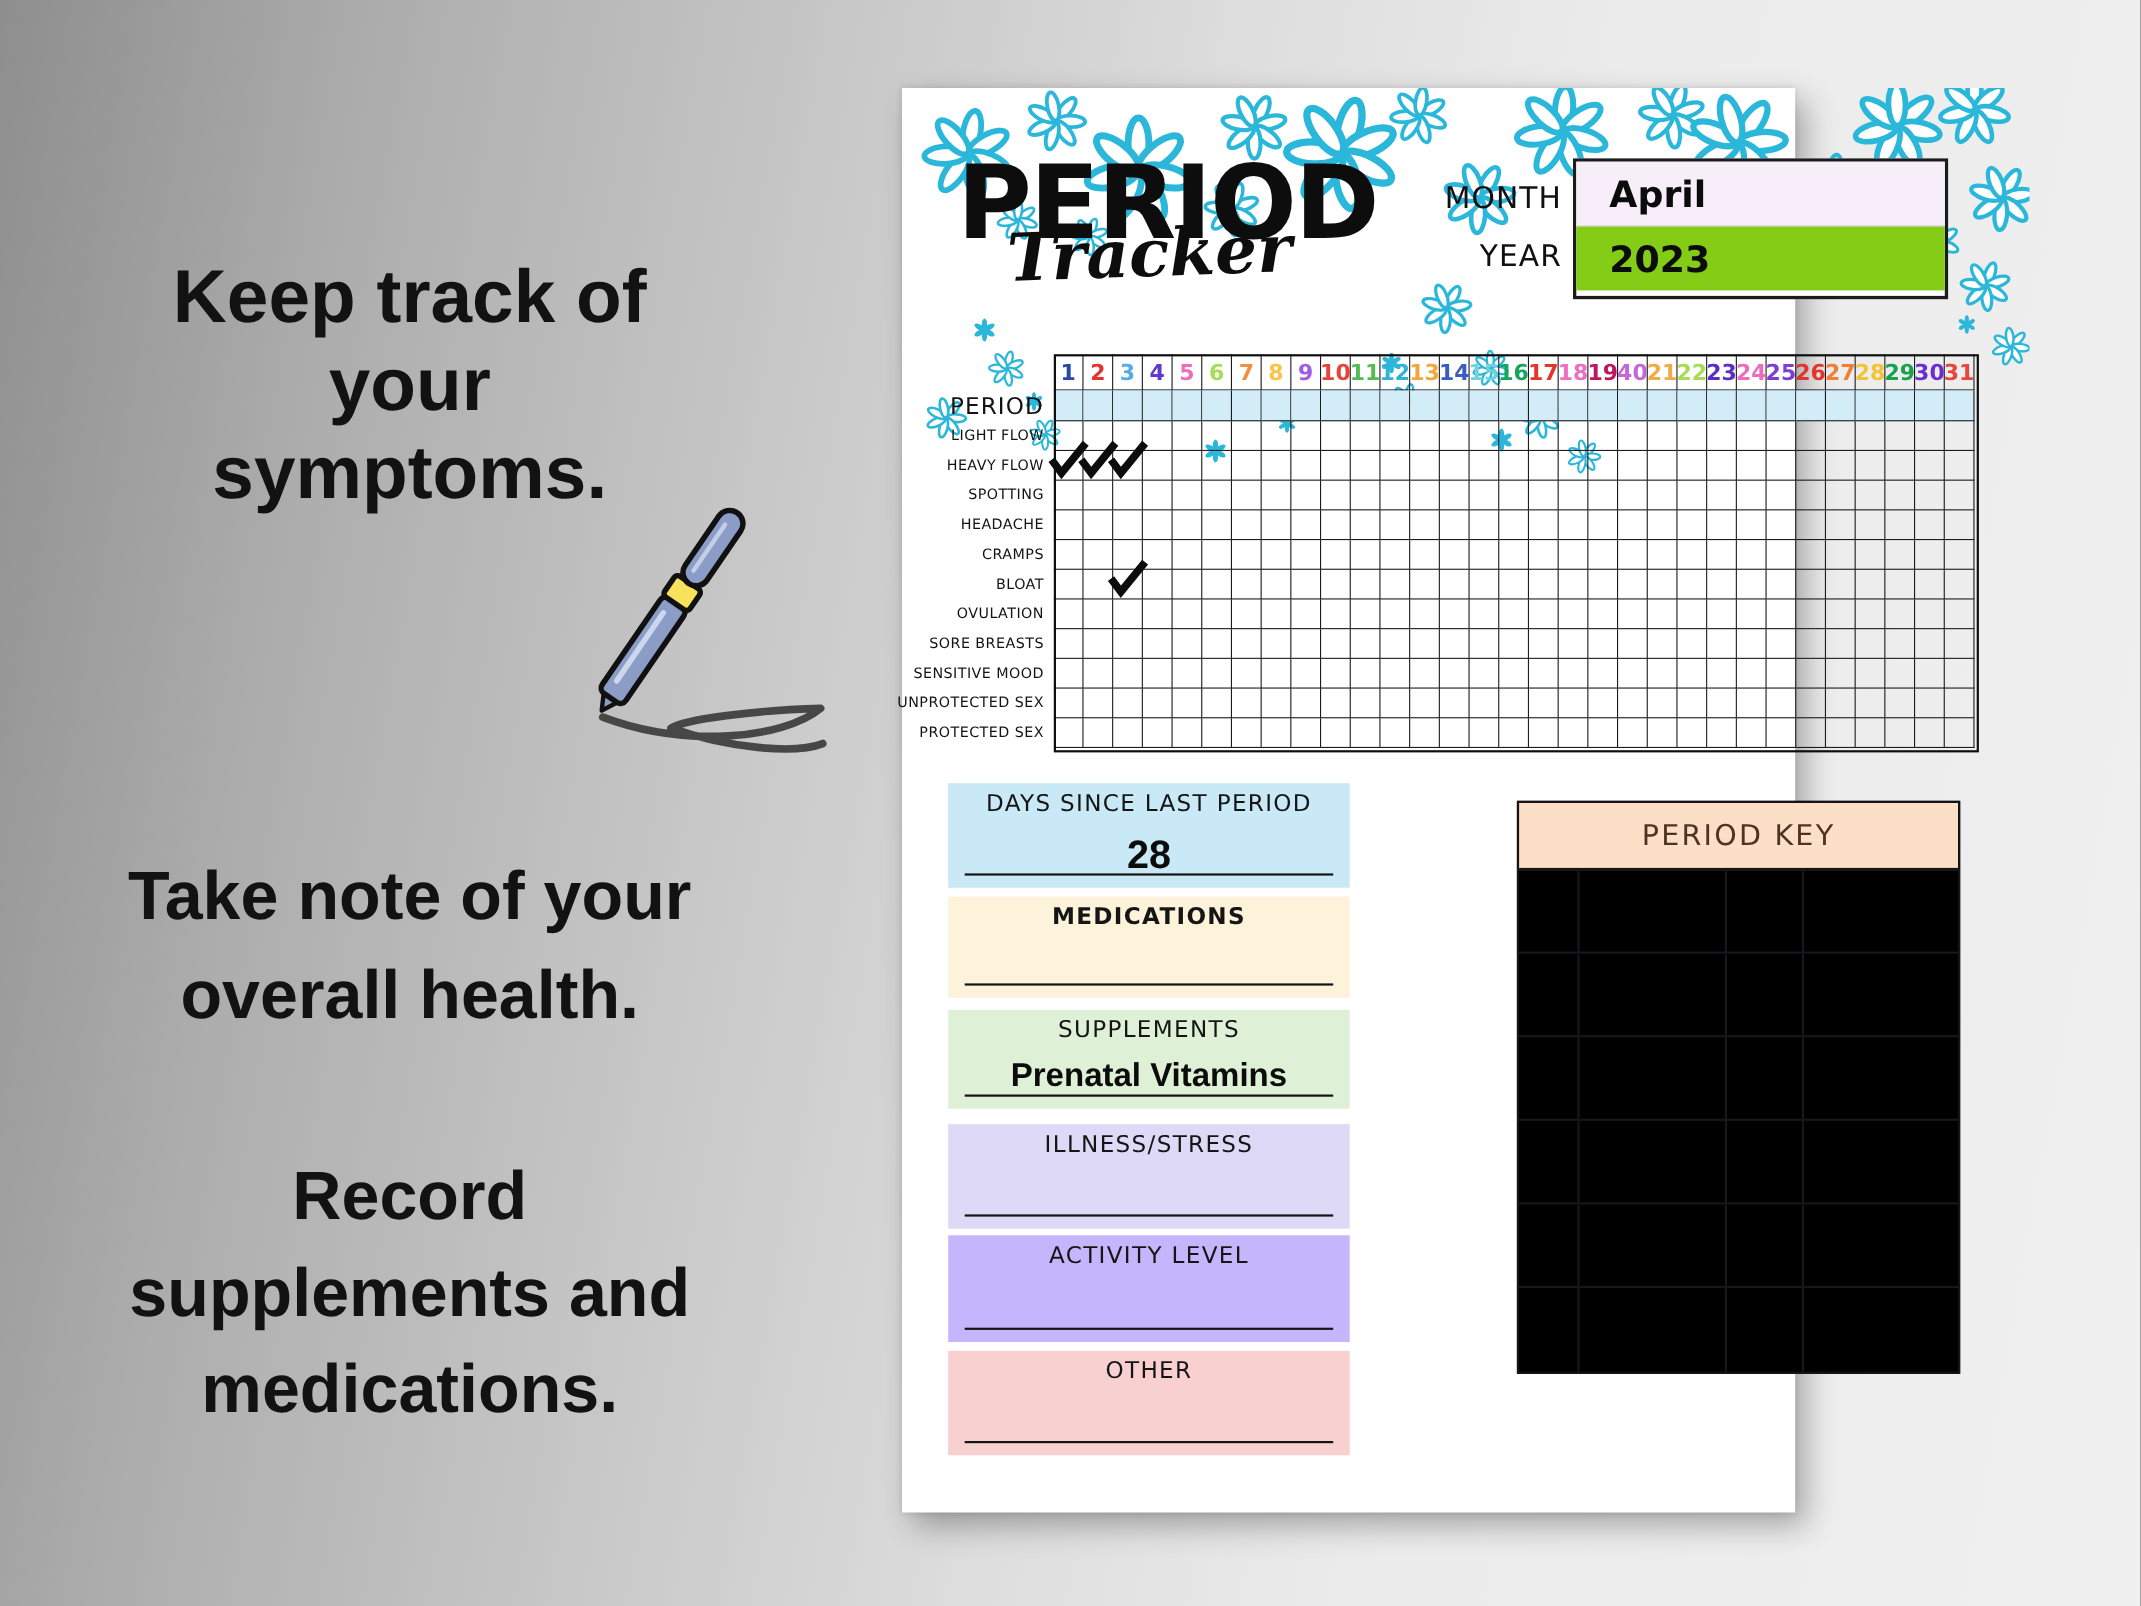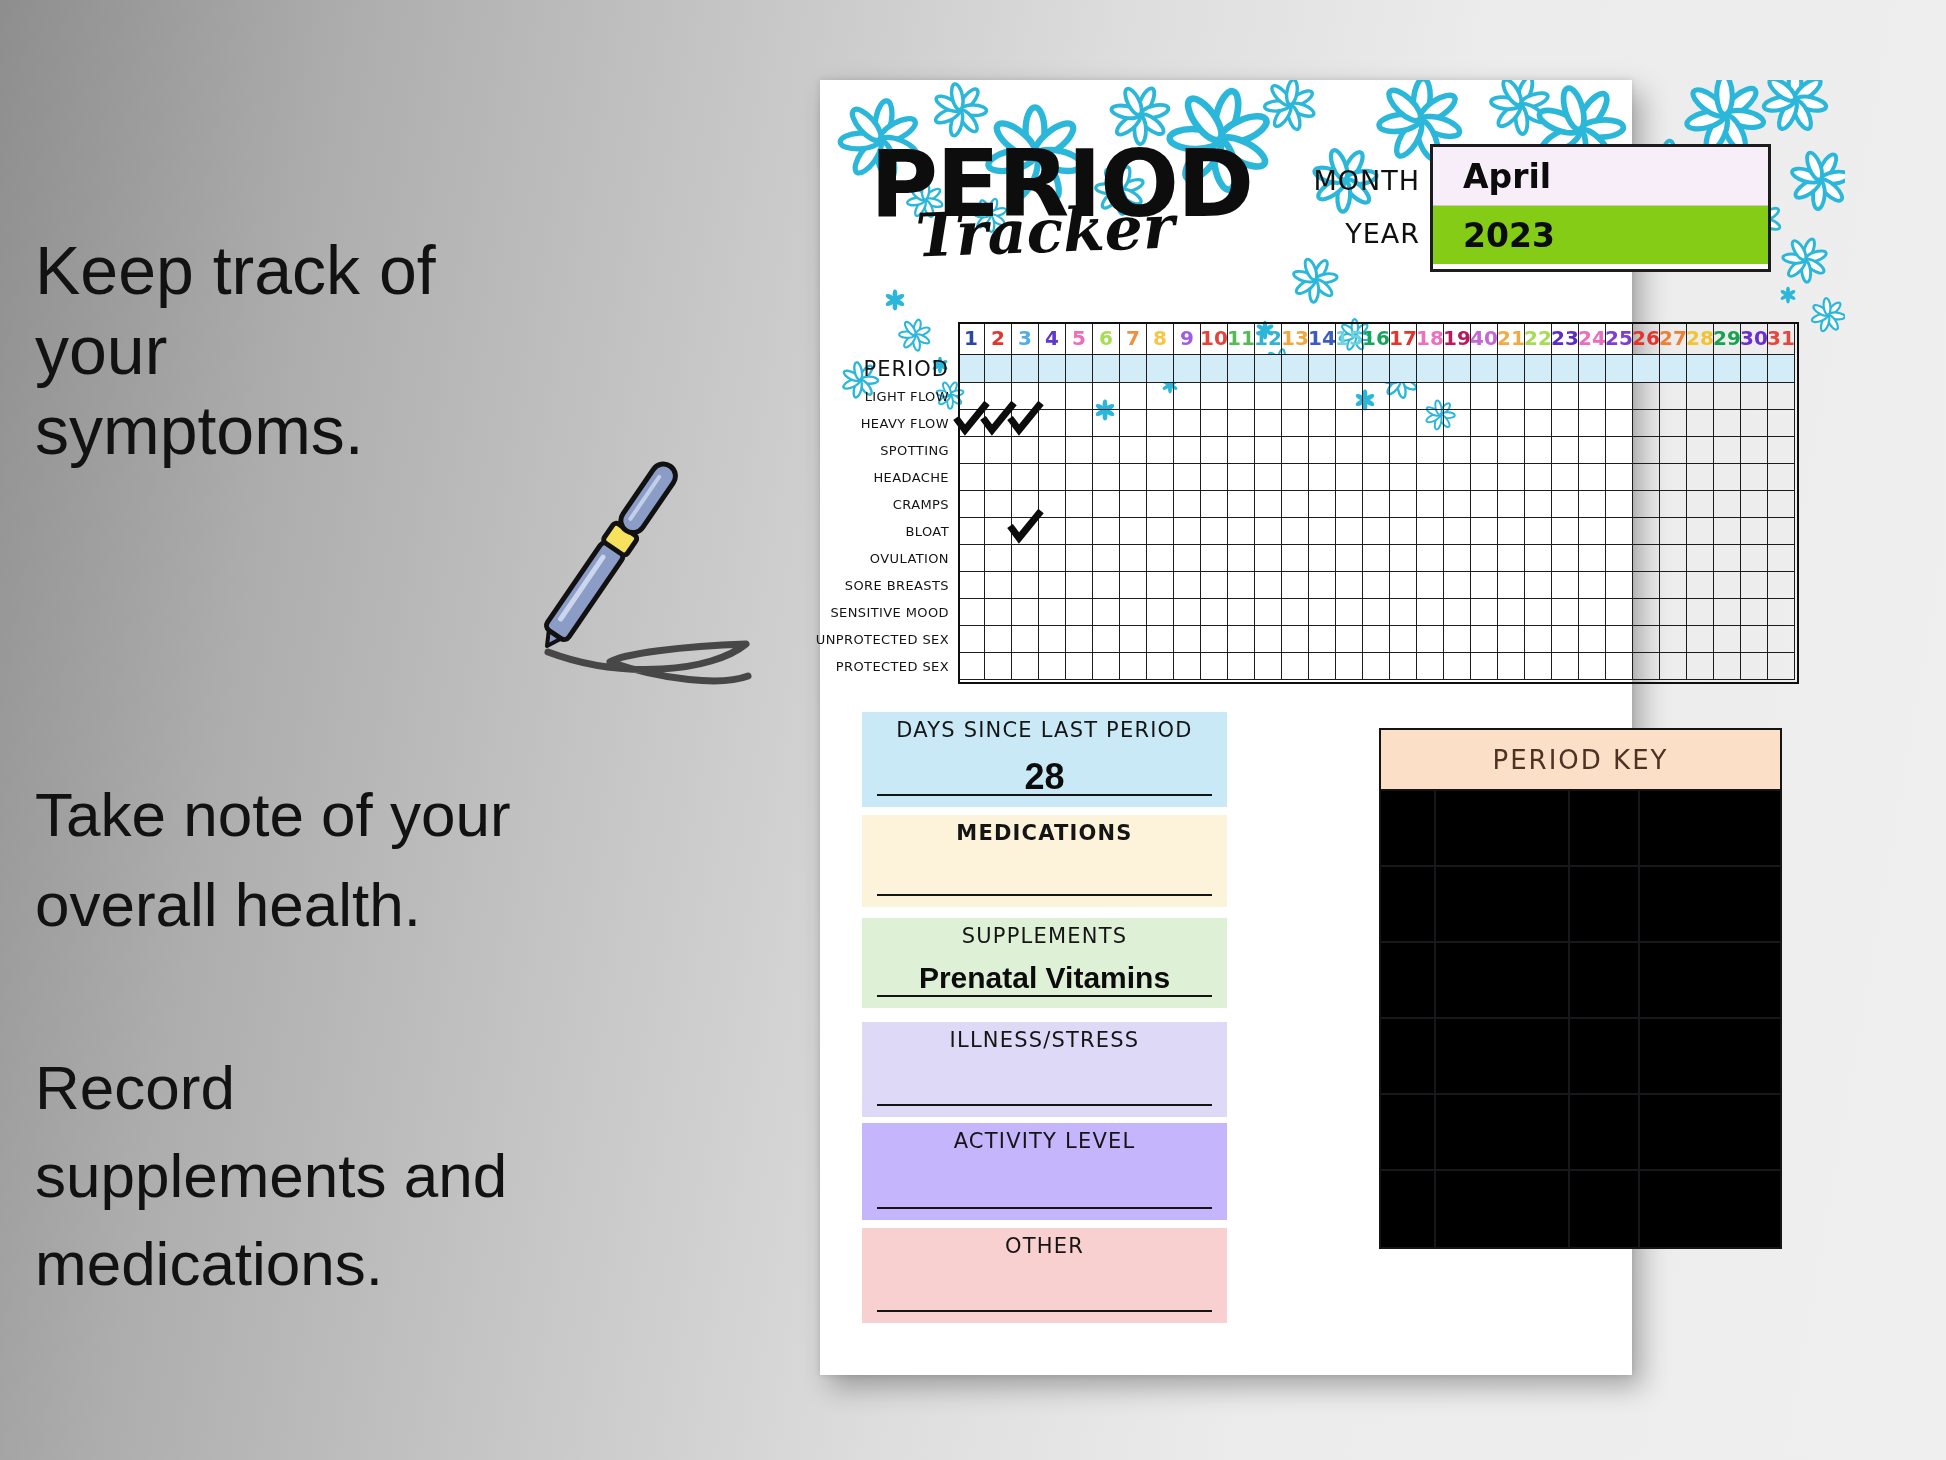--- a/index.html
+++ b/index.html
@@ -1,21 +1,21 @@
 <!DOCTYPE html>
 <html><head>
 <meta charset="utf-8">
 <style>
   html,body{margin:0;padding:0;background:#777;}
   .canvas{position:relative;width:1946px;height:1460px;overflow:hidden;
     background:linear-gradient(100deg,#8e8e8e 0%,#adadad 16%,#c6c6c6 34%,#dedede 52%,#ececec 68%,#efefef 100%);
     font-family:"DejaVu Sans",sans-serif;}
   
-  .left-block{position:absolute;left:35px;width:675px;text-align:left;color:#121212;
-    font-family:"Liberation Sans",sans-serif;font-weight:400;}
+  .left-block{position:absolute;left:35px;width:675px;text-align:center;color:#121212;
+    font-family:"Liberation Sans",sans-serif;font-weight:700;}
   .lb1{top:230px;font-size:68px;line-height:80px;}
   .lb2{top:770px;font-size:62px;line-height:90px;}
   .lb3{top:1044px;font-size:62px;line-height:88px;}
   .pen-svg{position:absolute;left:532px;top:448px;}
   
   .page{position:absolute;left:820px;top:80px;width:812px;height:1295px;background:#ffffff;
     box-shadow:10px 12px 26px rgba(0,0,0,.30), 0 0 6px rgba(0,0,0,.12);}
   .flowers{position:absolute;left:0;top:0;width:1025px;height:1295px;pointer-events:none;}
   .page-title{position:absolute;left:50px;top:50px;width:370px;text-align:center;
     font-size:93px;font-weight:700;letter-spacing:-2px;color:#0d0d0d;z-index:3;}

